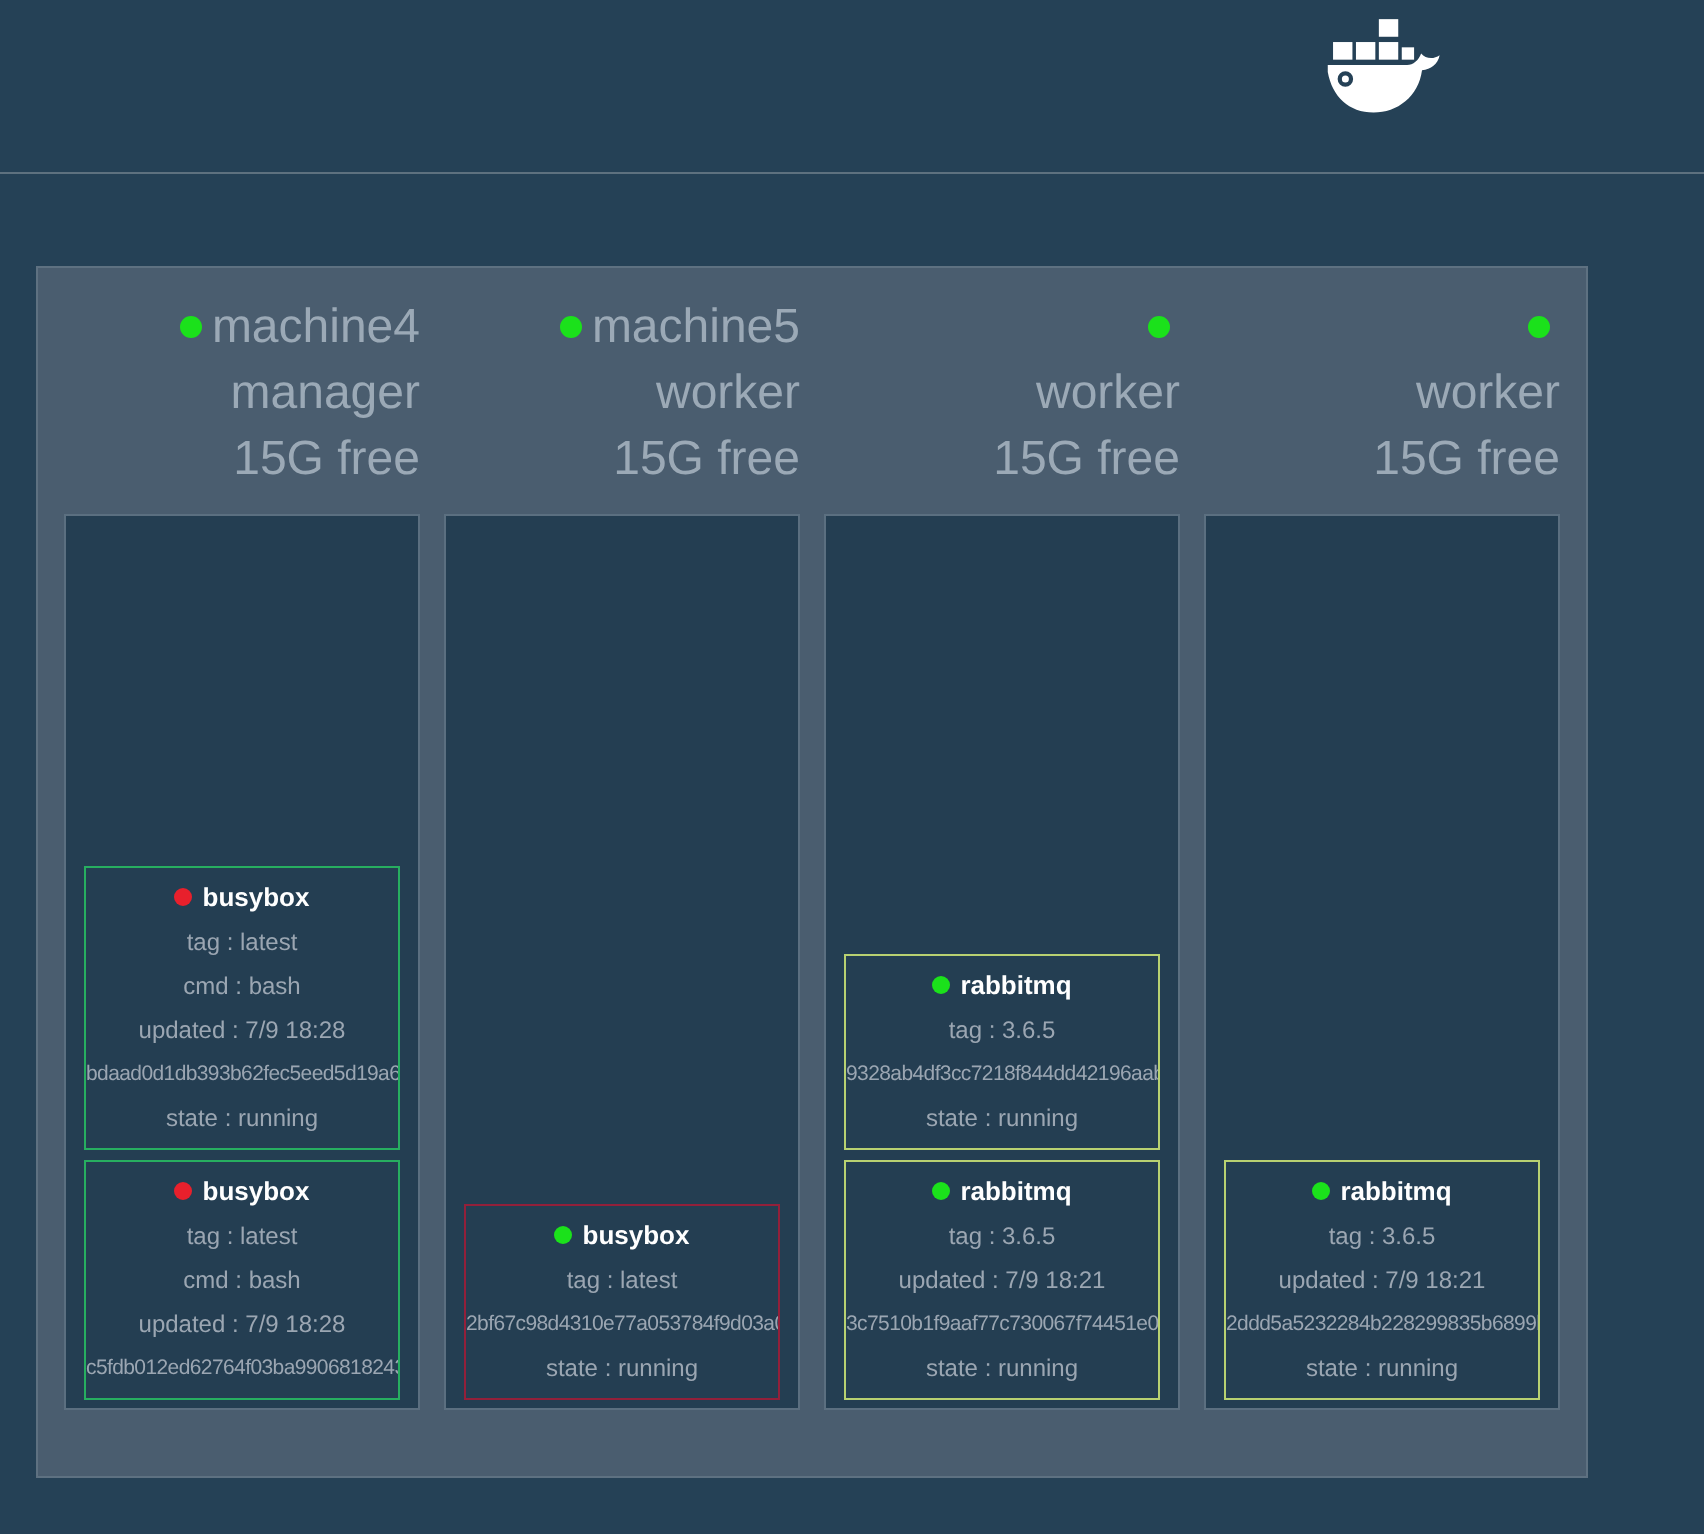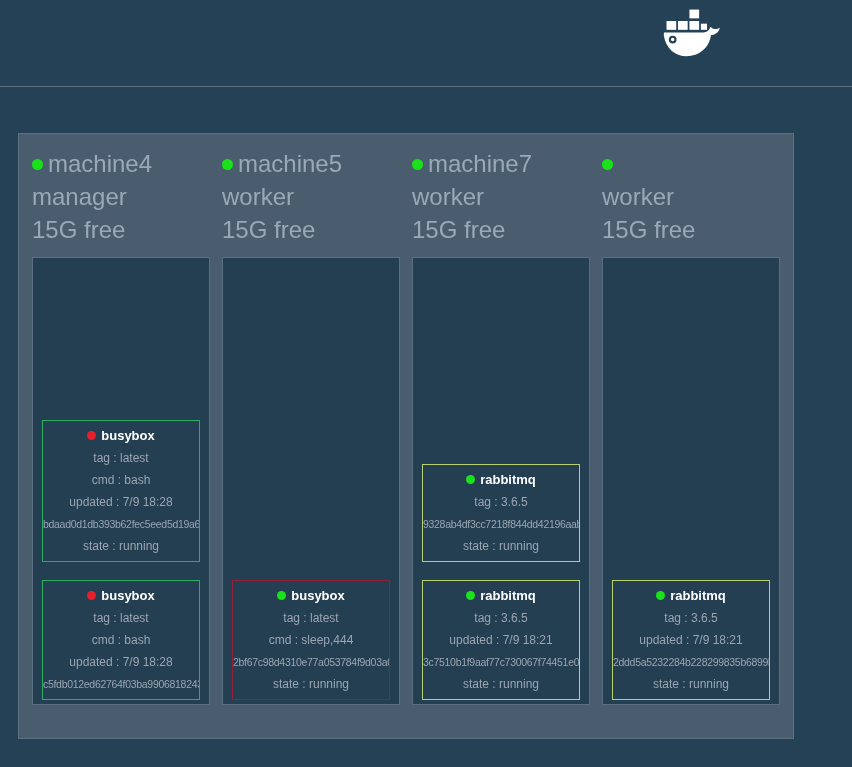--- a/index.html
+++ b/index.html
@@ -19,34 +19,34 @@
   .panel {
     position:absolute; left:18px; top:133px;
     width:776px; height:606px;
     background:#4A5D6F;
     border:1px solid #5E7181;
     display:flex; gap:12px;
     padding:8px 13px 33px 13px;
   }
   .node { width:178px; display:flex; flex-direction:column; }
   .node-header {
-    height:115px; text-align:left;
+    height:115px; text-align:right;
     color:#9BA9B6; font-size:24px; line-height:33px;
     padding-top:5px;
   }
   .node-dot {
     display:inline-block; width:11px; height:11px;
     border-radius:50%; margin-right:5px; vertical-align:2px;
   }
   .tasks {
     height:448px;
     background:#243E52;
     border:1px solid #5B6F80;
     display:flex; flex-direction:column; justify-content:flex-end;
-    gap:18px; padding:10px 9px 4px 9px;
+    gap:5px; padding:10px 9px 4px 9px;
   }
   .card {
     border:1px solid #27AE60;
     background:#243E52;
     text-align:center;
     color:#9BA6B2;
     font-size:12px; line-height:22px;
     padding:4px 0;
     overflow:hidden; white-space:nowrap;
   }
@@ -106,30 +106,29 @@
   <div class="node">
     <div class="node-header">
       <span class="node-dot" style="background-color: rgb(27, 225, 27);"></span><span>machine5</span><br>
       <span>worker</span><br>
       <span>15G free</span>
     </div>
     <div class="tasks">
       <div class="card" style="border-color: rgb(147, 32, 58);">
         <div class="card-title"><span class="card-dot" style="background-color: rgb(27, 225, 27);"></span><span>busybox</span></div>
         <div>tag : latest</div>
-        <div>cmd : sleep,444</div>
         <div class="card-id">2bf67c98d4310e77a053784f9d03a04</div>
         <div>state : running</div>
       </div>
     </div>
   </div>
 
   <div class="node">
     <div class="node-header">
-      <span class="node-dot" style="background-color: rgb(27, 225, 27);"></span><span>machine7</span><br>
+      <span class="node-dot" style="background-color: rgb(27, 225, 27);"></span><br>
       <span>worker</span><br>
       <span>15G free</span>
     </div>
     <div class="tasks">
       <div class="card" style="border-color: rgb(184, 209, 113);">
         <div class="card-title"><span class="card-dot" style="background-color: rgb(27, 225, 27);"></span><span>rabbitmq</span></div>
         <div>tag : 3.6.5</div>
         <div class="card-id">9328ab4df3cc7218f844dd42196aab7</div>
         <div>state : running</div>
       </div>

